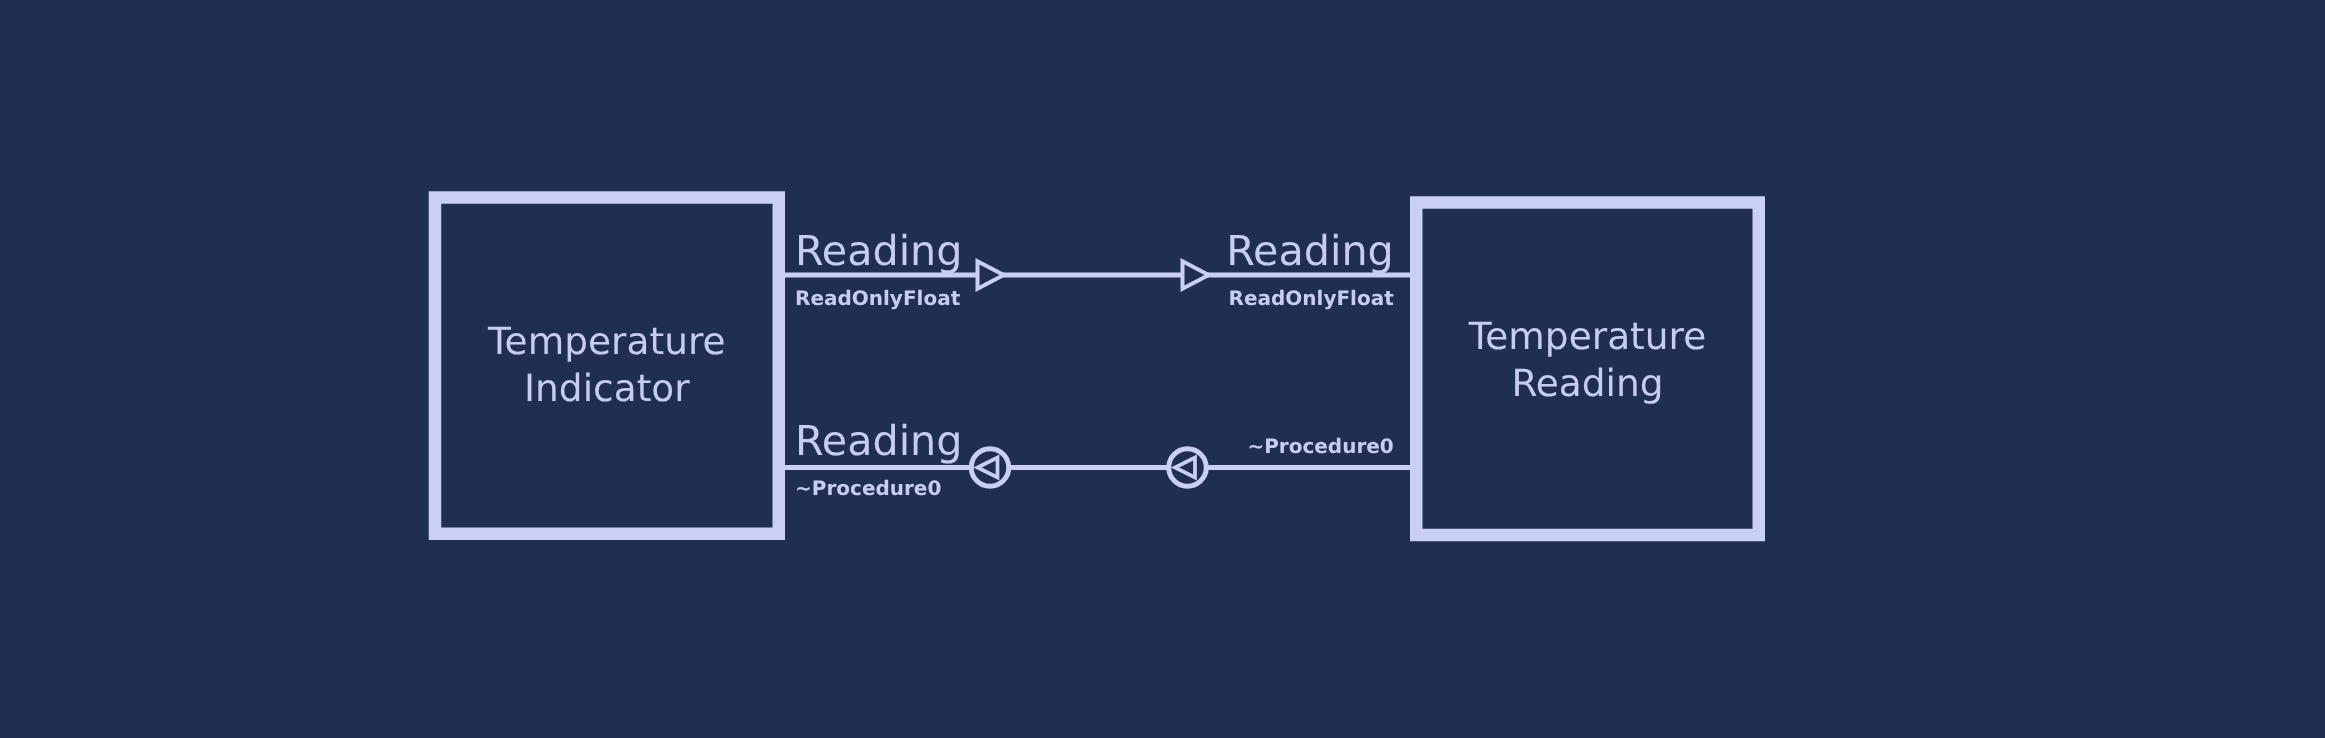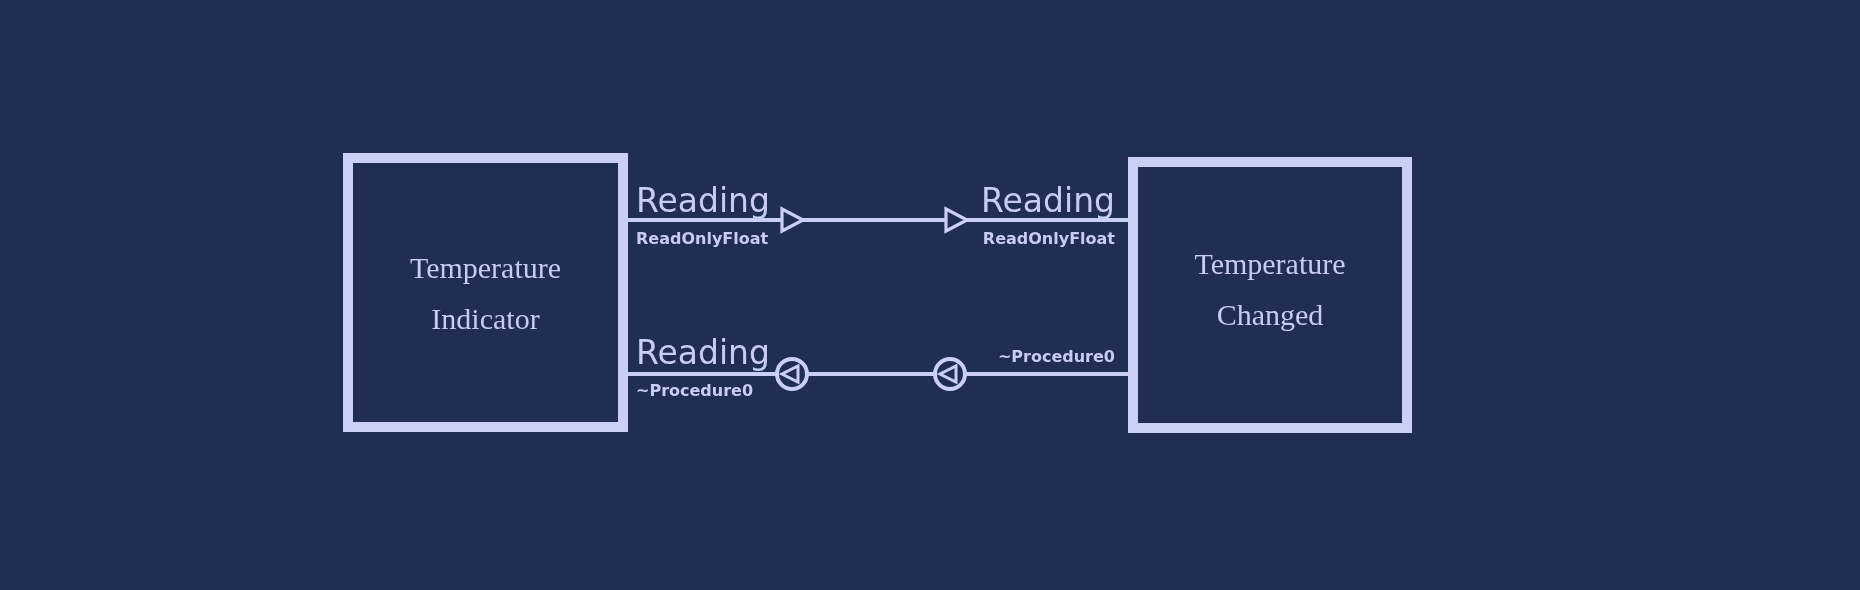--- a/index.html
+++ b/index.html
@@ -29,24 +29,23 @@
     background: var(--bg, #202e54);
     display: flex;
     align-items: center;
     justify-content: center;
   }
   .node-left  { left: 343px; top: 153px; width: 285px; height: 279px; }
   .node-right { left: 1128px; top: 157px; width: 284px; height: 276px; }
   .node-title {
     color: var(--text, #c7ccf3);
     font-size: 30px;
-    line-height: 51px;
+    line-height: 38px;
     text-align: center;
     padding: 0 28px;
-    font-family: Liberation Serif, serif;
   }
   .node-right .node-title { position: relative; top: -6px; }
   
   .edge {
     position: absolute;
     left: 628px;
     width: 500px;
     height: 4px;
     background: var(--accent, #cacff5);
   }
@@ -86,21 +85,21 @@
 </head>
 <body>
 
 <div class="diagram">
 
   <div class="node node-left">
     <div class="node-title">Temperature Indicator</div>
   </div>
 
   <div class="node node-right">
-    <div class="node-title">Temperature Changed</div>
+    <div class="node-title">Temperature Reading</div>
   </div>
 
   <div class="edge edge-top"></div>
   <div class="edge edge-bottom"></div>
 
   <div class="port port-left port-row-top">
     <div class="port-name">Reading</div>
     <div class="port-type">ReadOnlyFloat</div>
   </div>
 

